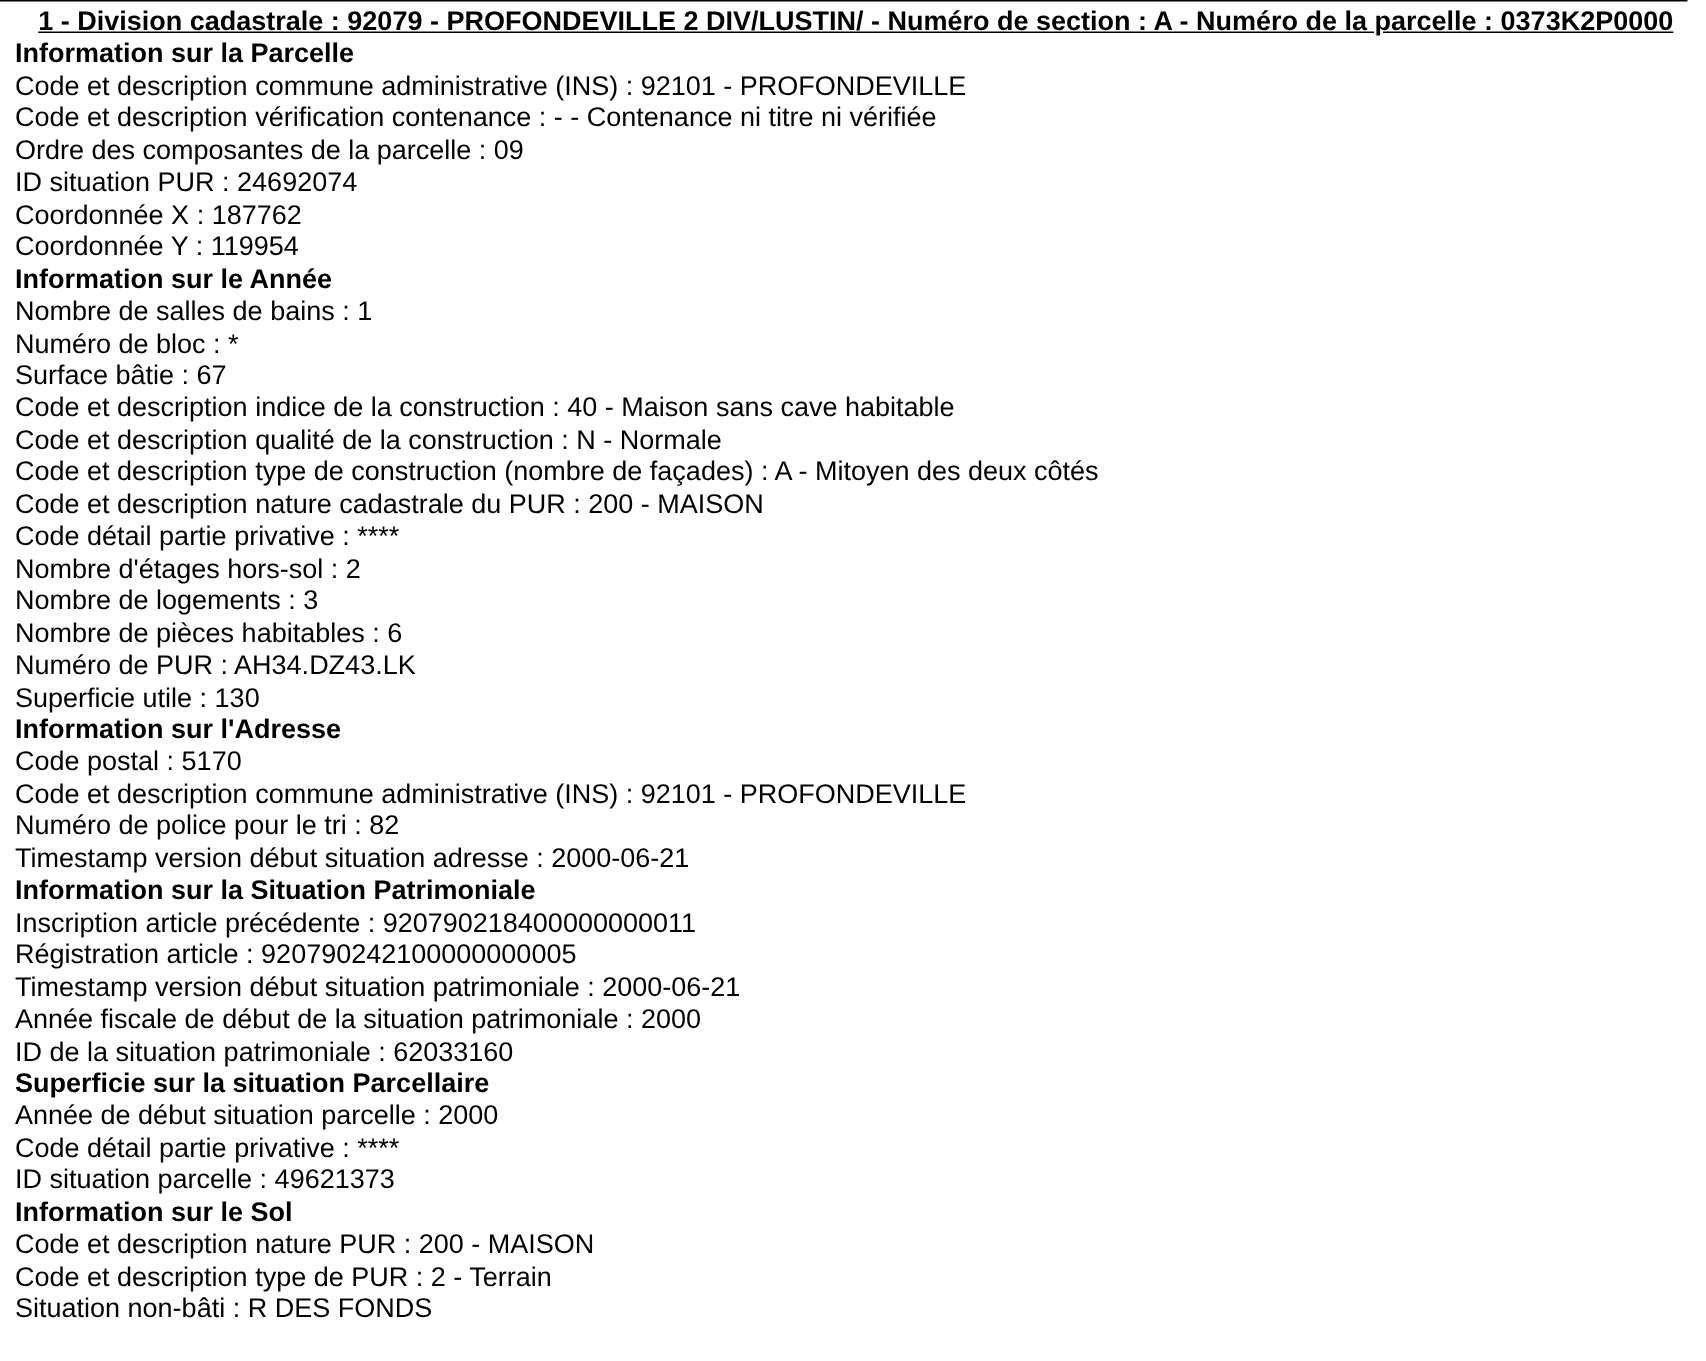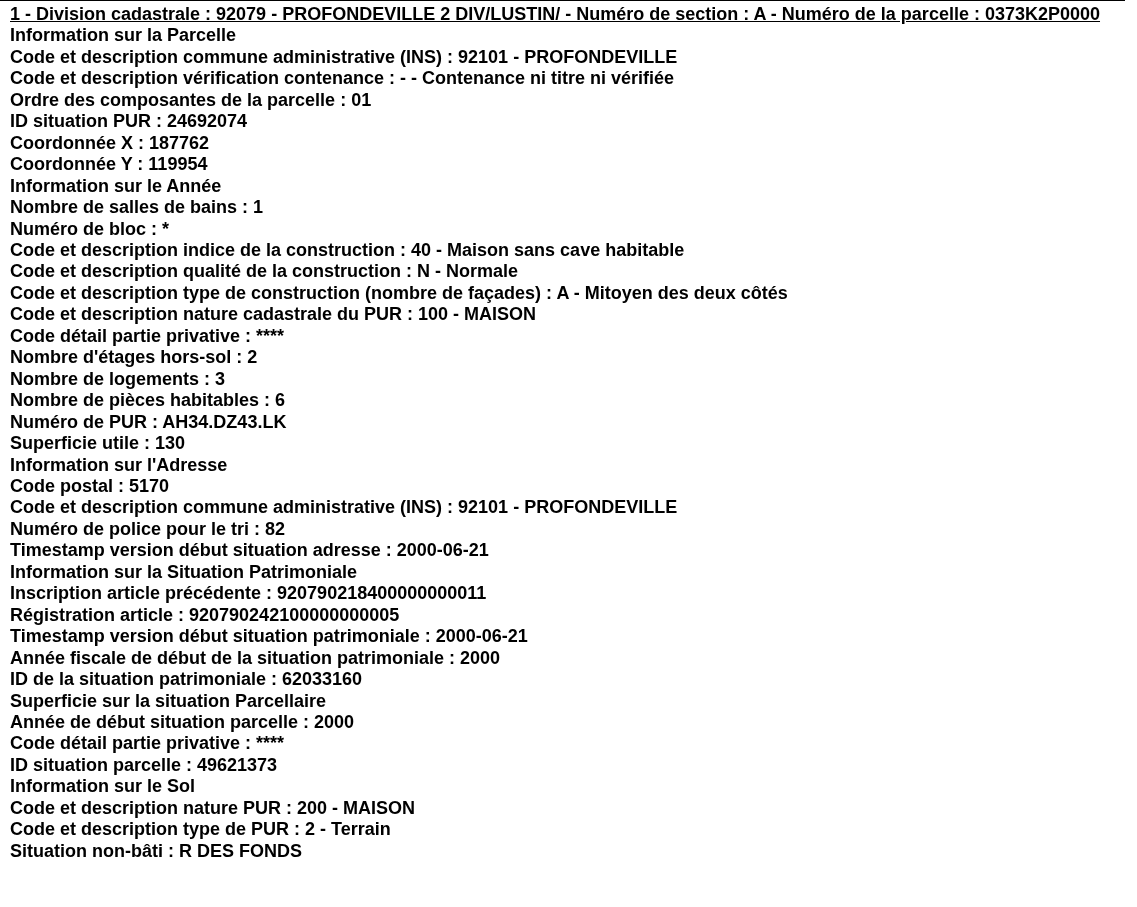--- a/index.html
+++ b/index.html
@@ -25,59 +25,60 @@
     background: #000000;
   }
   .doc {
     padding: 4px 6px 0 10px;
   }
   .title {
     font-weight: bold;
     text-decoration: underline;
     line-height: 21.45px;
     white-space: nowrap;
+    text-align: center;
   }
   .heading {
     font-weight: bold;
     line-height: 21.45px;
     white-space: nowrap;
   }
   .line {
     line-height: 21.45px;
     white-space: nowrap;
-    font-weight: bold;
   }
 </style>
 </head>
 <body>
 
 <div class="top-rule"></div>
 
 <div class="doc">
 
   <div class="title">1 - Division cadastrale : 92079 - PROFONDEVILLE 2 DIV/LUSTIN/ - Numéro de section : A - Numéro de la parcelle : 0373K2P0000</div>
 
   <section>
     <div class="heading">Information sur la Parcelle</div>
     <div class="line">Code et description commune administrative (INS) : 92101 - PROFONDEVILLE</div>
     <div class="line">Code et description vérification contenance : - - Contenance ni titre ni vérifiée</div>
-    <div class="line">Ordre des composantes de la parcelle : 01</div>
+    <div class="line">Ordre des composantes de la parcelle : 09</div>
     <div class="line">ID situation PUR : 24692074</div>
     <div class="line">Coordonnée X : 187762</div>
     <div class="line">Coordonnée Y : 119954</div>
   </section>
 
   <section>
     <div class="heading">Information sur le Année</div>
     <div class="line">Nombre de salles de bains : 1</div>
     <div class="line">Numéro de bloc : *</div>
+    <div class="line">Surface bâtie : 67</div>
     <div class="line">Code et description indice de la construction : 40 - Maison sans cave habitable</div>
     <div class="line">Code et description qualité de la construction : N - Normale</div>
     <div class="line">Code et description type de construction (nombre de façades) : A - Mitoyen des deux côtés</div>
-    <div class="line">Code et description nature cadastrale du PUR : 100 - MAISON</div>
+    <div class="line">Code et description nature cadastrale du PUR : 200 - MAISON</div>
     <div class="line">Code détail partie privative : ****</div>
     <div class="line">Nombre d'étages hors-sol : 2</div>
     <div class="line">Nombre de logements : 3</div>
     <div class="line">Nombre de pièces habitables : 6</div>
     <div class="line">Numéro de PUR : AH34.DZ43.LK</div>
     <div class="line">Superficie utile : 130</div>
   </section>
 
   <section>
     <div class="heading">Information sur l'Adresse</div>

